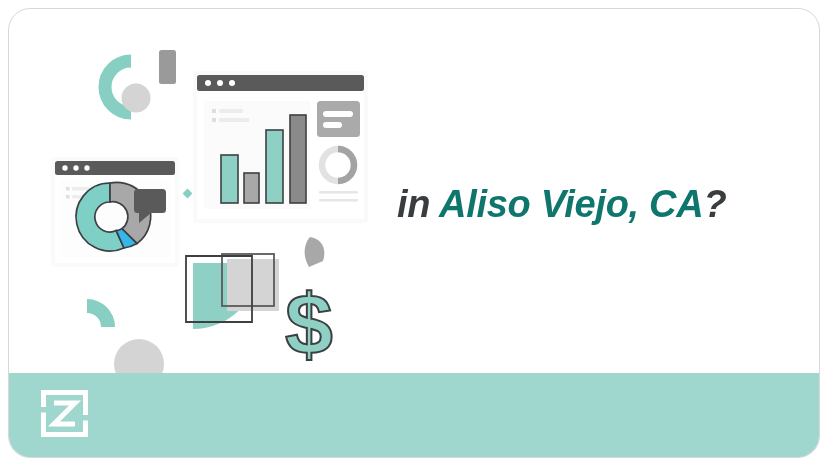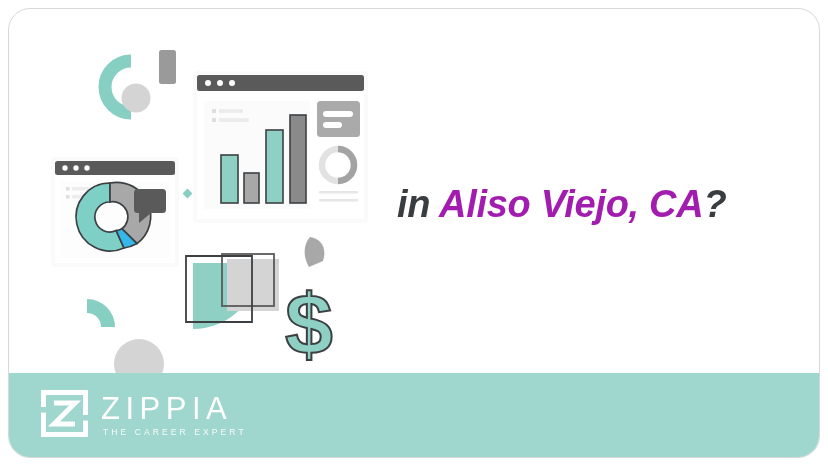--- a/index.html
+++ b/index.html
@@ -86,21 +86,21 @@
     left: 388px;
     top: 122px;
     width: 400px;
     font-style: italic;
     font-weight: bold;
     font-size: 38px;
     line-height: 1.28;
     color: #3a3d3f;
     letter-spacing: -0.3px;
   }
-  .headline .accent { color: #a21caf; }
+  .headline .accent { color: #0f766e; }
 
   
   .illustration {
     position: absolute;
     left: 0;
     top: 0;
     width: 390px;
     height: 400px;
   }
   .illustration svg { display: block; }
@@ -223,20 +223,16 @@
 
     <div class="logo-wrap">
       <div class="logo-mark">
         <svg width="47" height="47" viewBox="0 0 47 47" xmlns="http://www.w3.org/2000/svg">
           <rect x="2.5" y="2.5" width="42" height="42" fill="none" stroke="#ffffff" stroke-width="5"></rect>
           <path d="M 13,13 L 34,13 L 13,34 L 34,34" fill="none" stroke="#ffffff" stroke-width="5" stroke-linejoin="miter"></path>
           <rect x="0" y="17" width="10" height="5.5" fill="#9fd6cd"></rect>
           <rect x="37" y="25" width="10" height="5.5" fill="#9fd6cd"></rect>
         </svg>
       </div>
-      <div class="logo-text-block">
-        <div class="logo-word">ZIPPIA</div>
-        <div class="logo-tagline">THE CAREER EXPERT</div>
-      </div>
     </div>
 
   </div>
 </div>
 
 </body></html>

